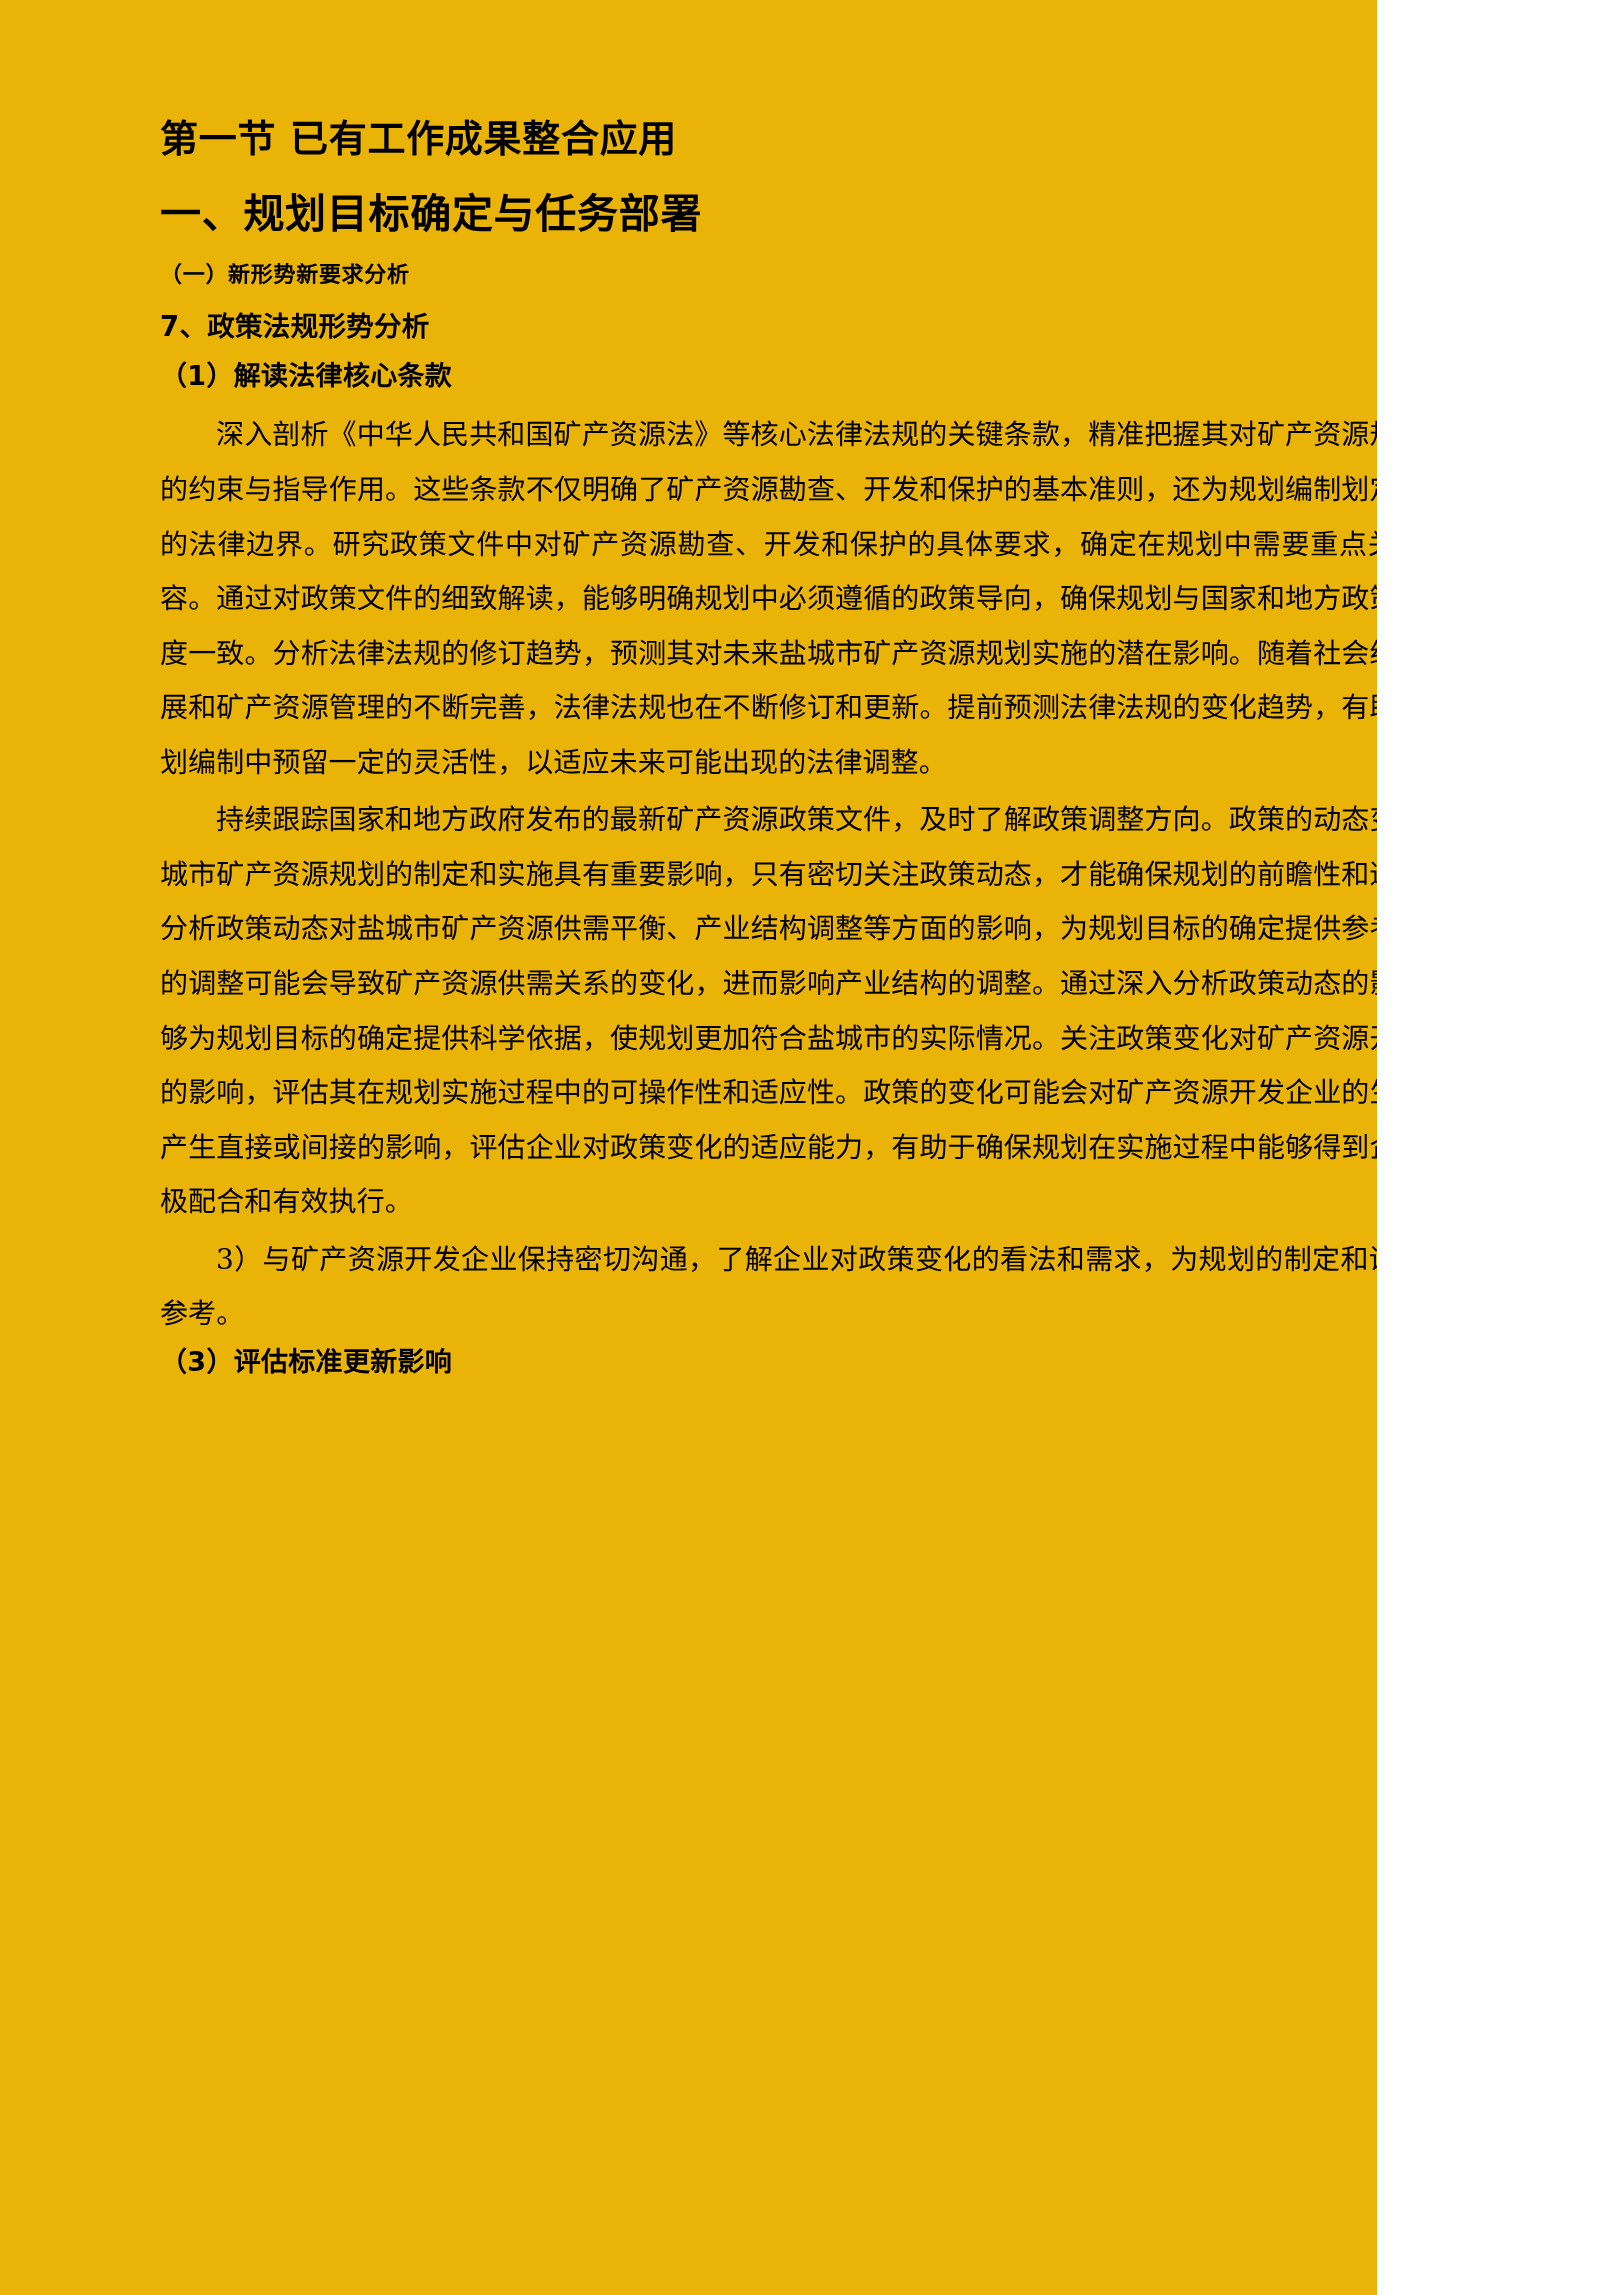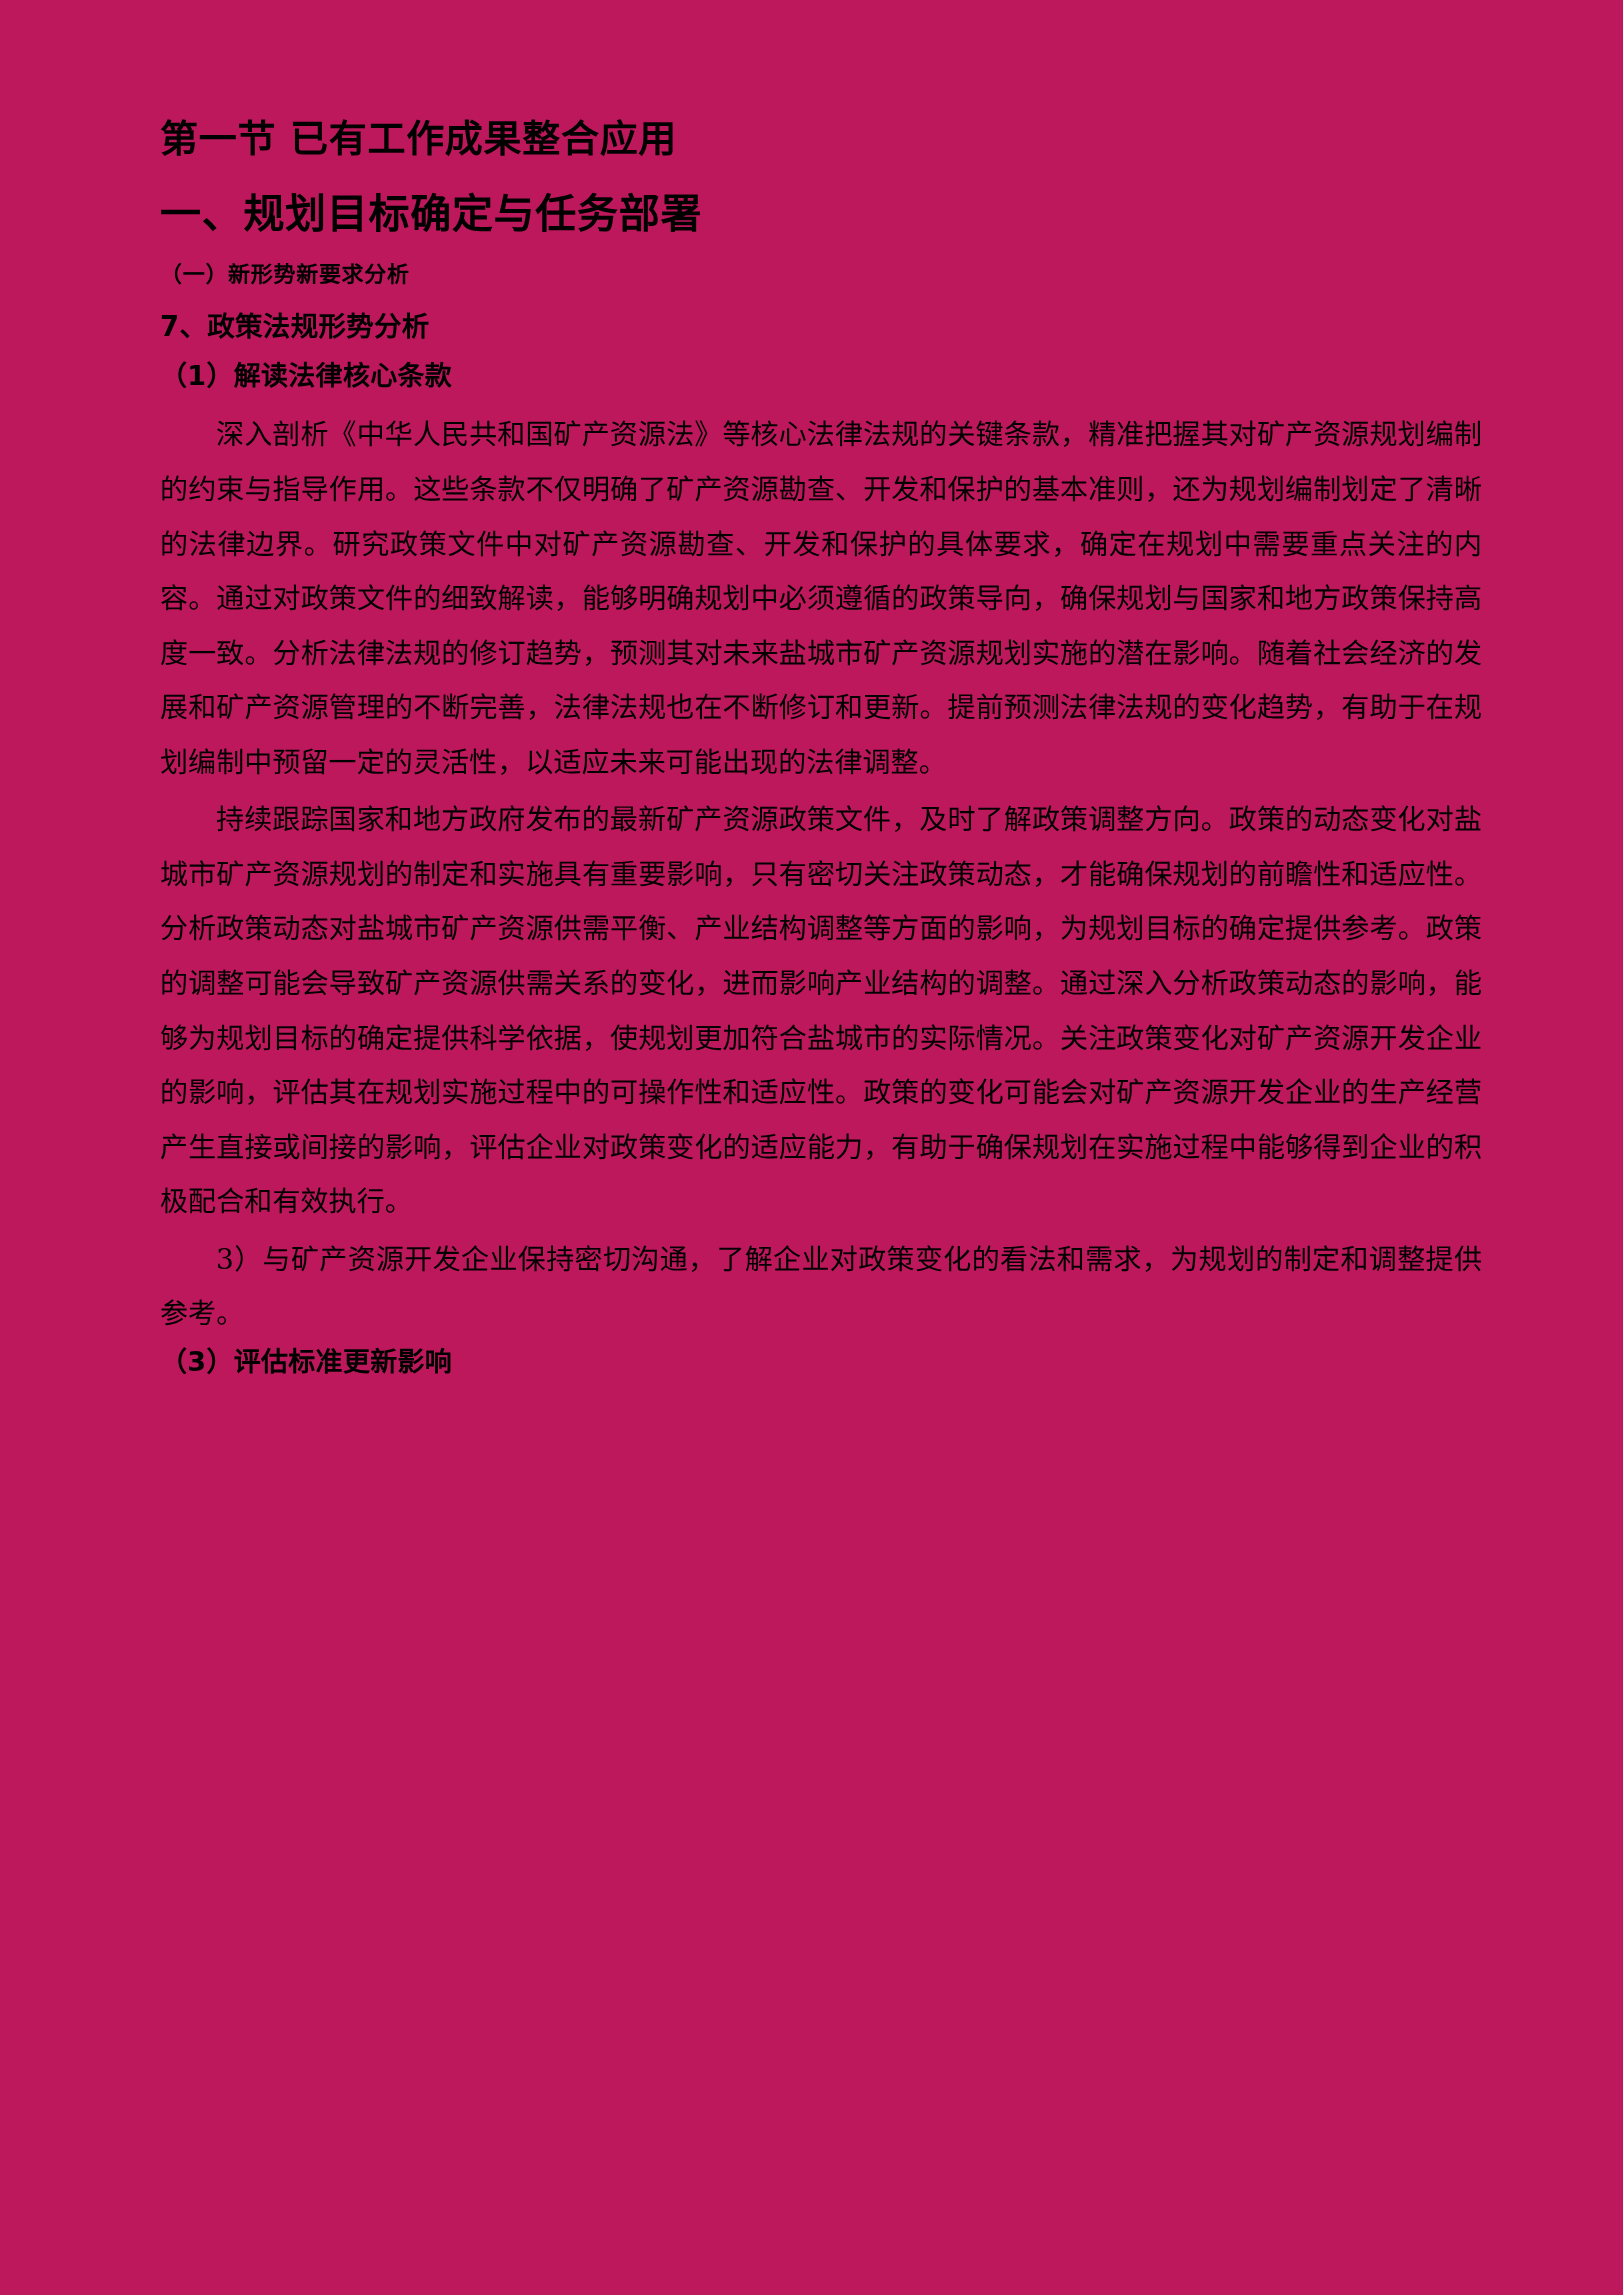--- a/index.html
+++ b/index.html
@@ -3,23 +3,23 @@
 <meta charset="utf-8">
 <title>第一节 已有工作成果整合应用</title>
 <style>
   html, body {
     margin: 0;
     padding: 0;
     background: #ffffff;
   }
   .page {
     position: relative;
-    width: 1623px;
+    width: 1377px;
     height: 2295px;
-    background: #be185d;
+    background: #eab308;
     box-sizing: border-box;
     padding: 115px 147px 98px 160px;
     font-family: "DejaVu Serif", "Liberation Serif", serif;
     color: #000000;
     overflow: hidden;
   }
   .doc-body {
     width: 1322px;
   }
 

